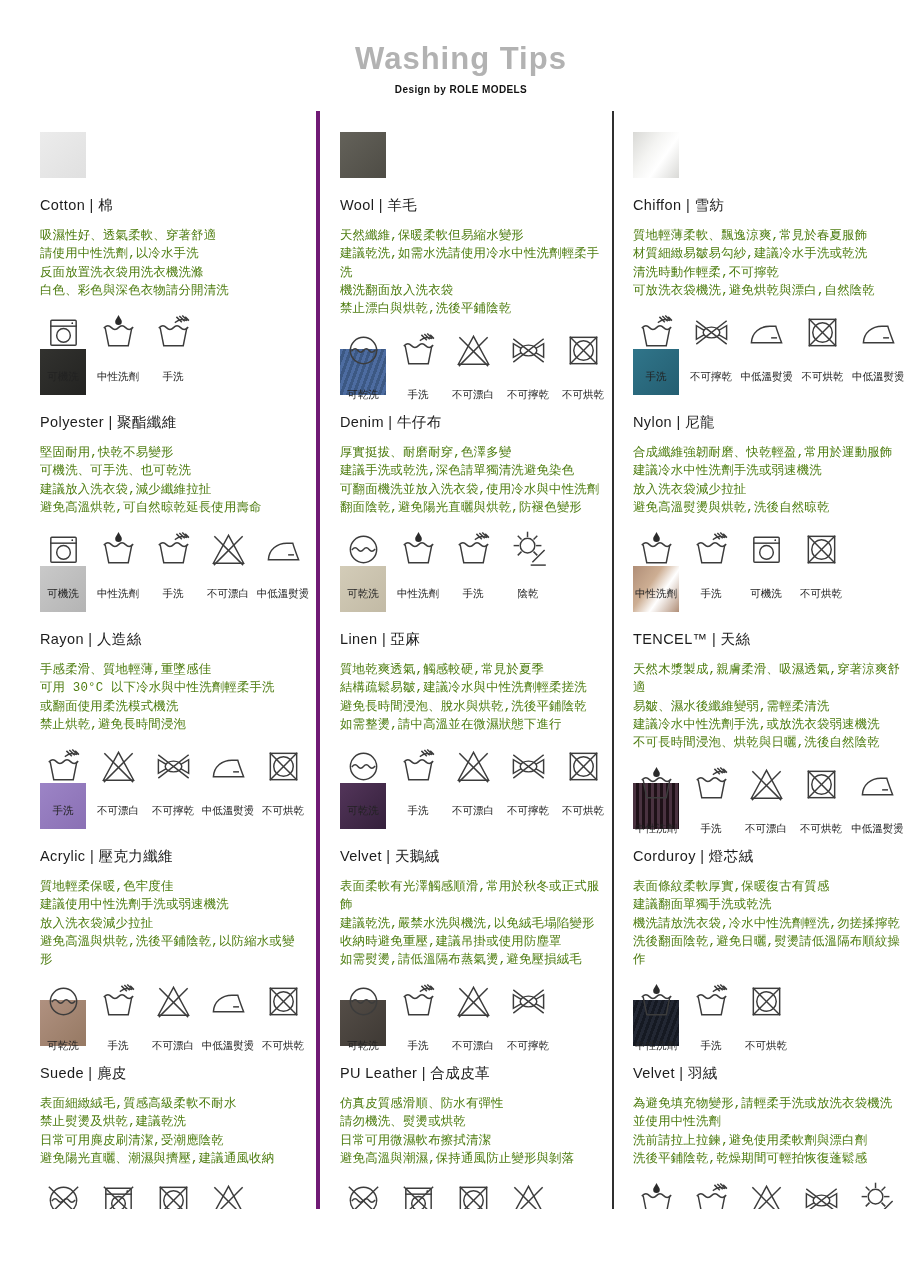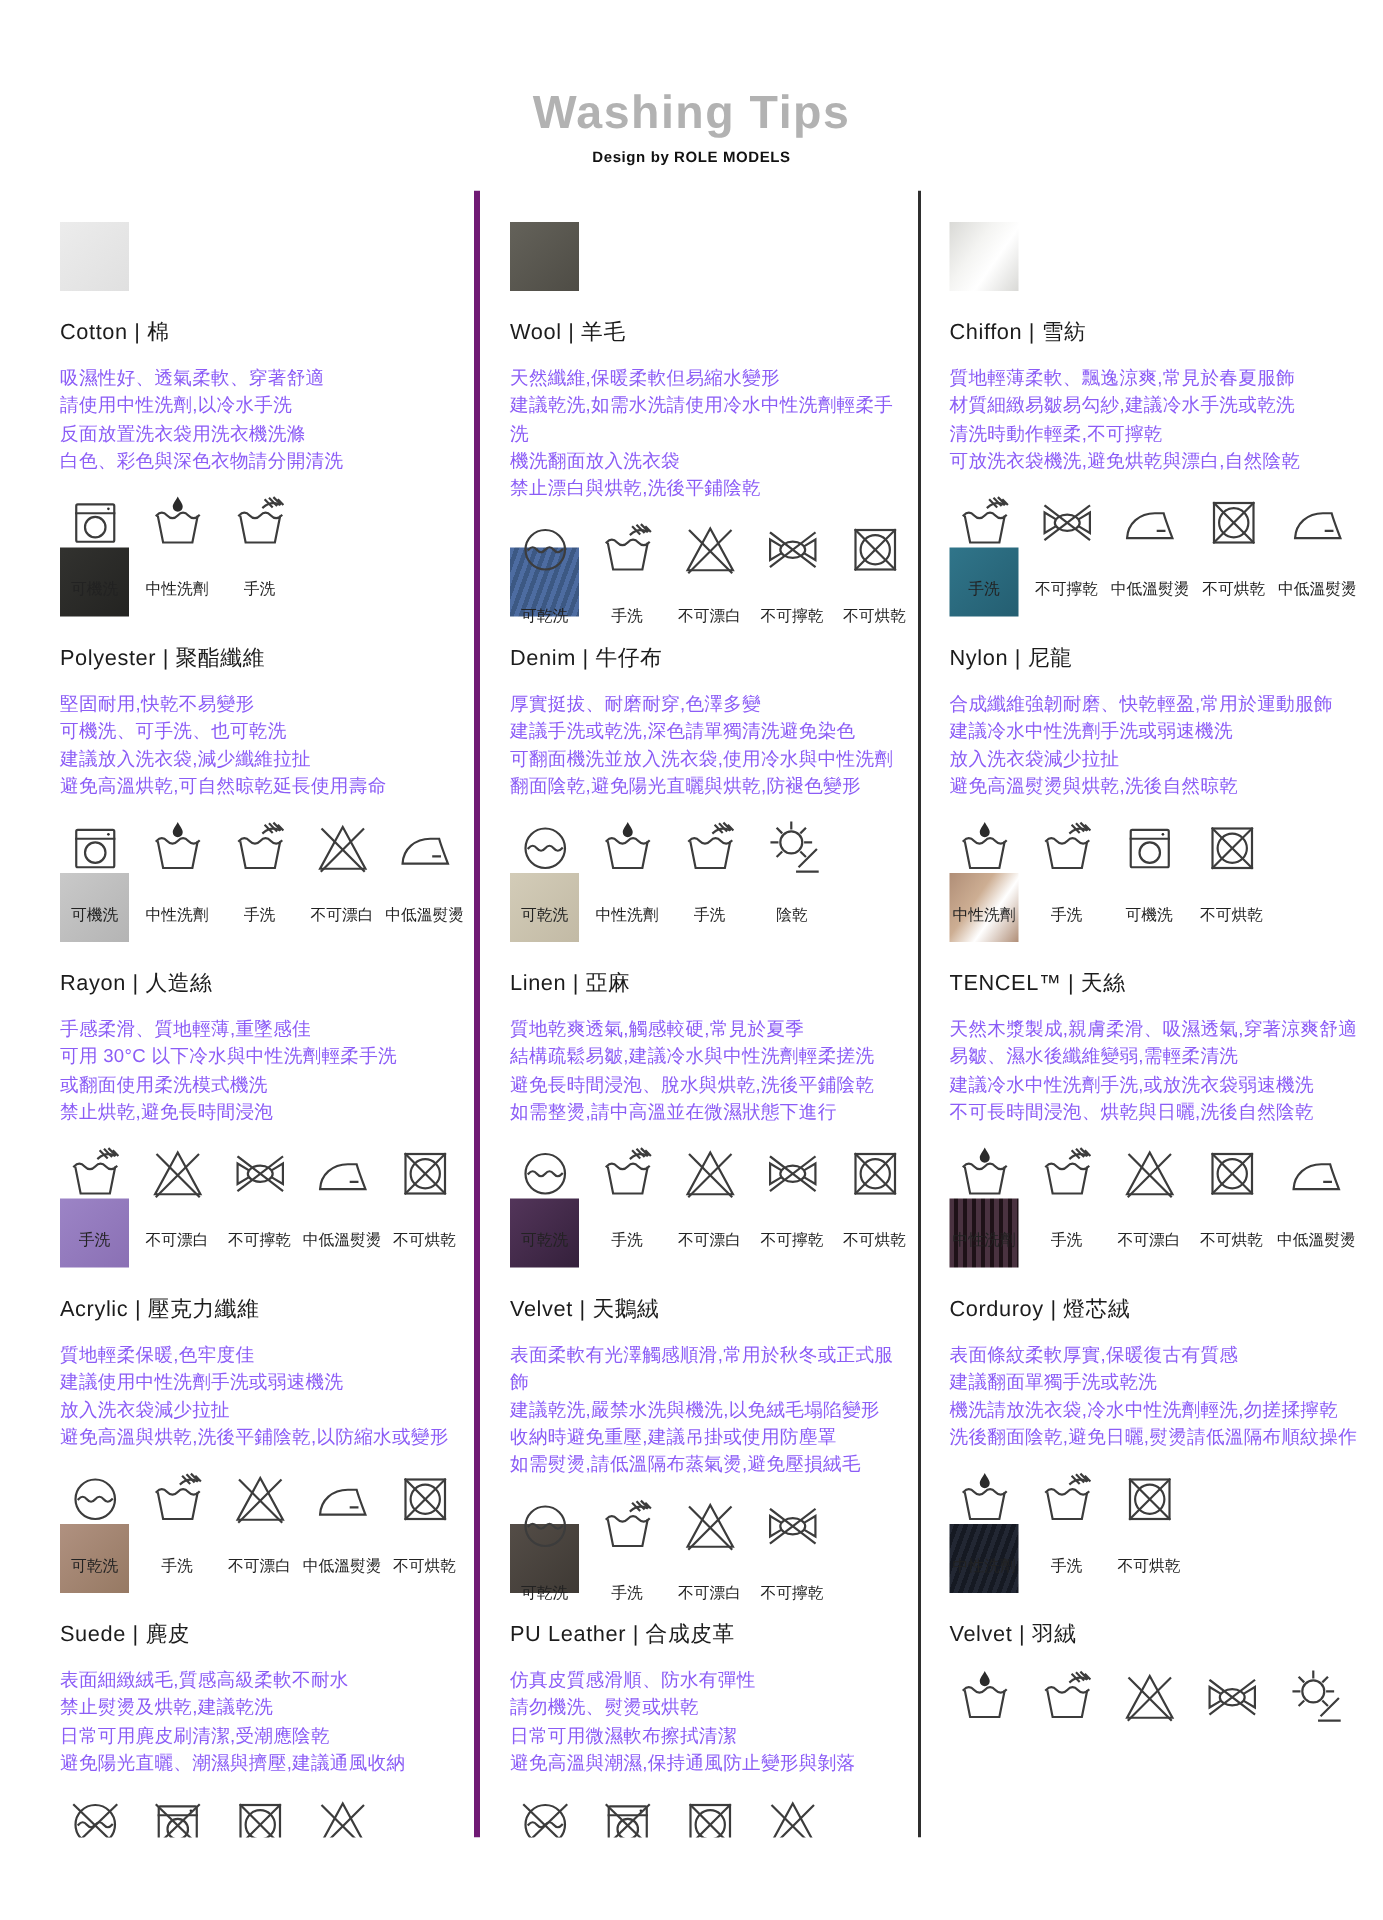--- a/index.html
+++ b/index.html
@@ -1,36 +1,36 @@
 <!DOCTYPE html>
 <html><head>
 <meta charset="utf-8">
 <style>
   html,body{margin:0;padding:0;}
   body{
     width:922px;height:1280px;background:#ffffff;
     font-family:"Liberation Sans","DejaVu Sans",sans-serif;
     color:#222;position:relative;overflow:hidden;
   }
-  .header{ text-align:center; padding-top:58px; }
+  .header{ text-align:center; padding-top:42px; }
   .main-title{
     font-size:31px; font-weight:bold; color:#b2b2b2; letter-spacing:1px; line-height:1.1;
   }
   .sub-title{
     font-size:10px; font-weight:bold; color:#111; margin-top:8px; letter-spacing:0.4px;
   }
   .grid{ display:flex; height:1098px; margin-top:16px; overflow:hidden; }
   .col{ box-sizing:border-box; }
   .col1{ width:316px; padding:21px 12px 0 40px; }
   .col2{ width:296px; padding:21px 10px 0 20px; border-left:4px solid #701a75; }
   .col3{ width:309px; padding:21px 10px 0 19px; border-left:2px solid #2f2f2f; }
   .cell{ height:217px; overflow:visible; }
   .swatch{ width:46px; height:46px; margin-bottom:18px; }
   .f-title{ font-size:14.5px; color:#1c1c1c; letter-spacing:0.4px; margin-bottom:12px; }
-  .desc{ font-size:12.4px; line-height:1.47; color:#8b5cf6; letter-spacing:0.2px; }
+  .desc{ font-size:12.4px; line-height:1.47; color:#4d7c0f; letter-spacing:0.2px;font-family:Liberation Mono, monospace; }
   .icons{ display:flex; margin-top:13px; }
   .icon-item{ display:flex; flex-direction:column; align-items:center; margin-right:9px; min-width:46px; }
   .icon-label{ font-size:10.5px; color:#222; margin-top:18px; white-space:nowrap; }
   svg.care{ width:39px; height:39px; display:block; }
   svg.care *{ fill:none; stroke:#3c3c3c; stroke-width:1.5; stroke-linecap:square; }
   svg.care .f{ fill:#2b2b2b; stroke:none; }
 </style>
 </head>
 <body>
 
@@ -728,20 +728,26 @@
               <line x1="6.5" y1="6.5" x2="33.5" y2="33.5"></line>
               <line x1="33.5" y1="6.5" x2="6.5" y2="33.5"></line>
             </svg>
             <div class="icon-label">不可烘乾</div>
           </div>
         </div>
       </div>
       <div class="cell">
         <div class="swatch" style="background: repeating-linear-gradient(110deg, rgb(34, 39, 51) 0px, rgb(34, 39, 51) 3px, rgb(21, 25, 34) 3px, rgb(21, 25, 34) 6px);"></div>
         <div class="f-title">Velvet | 羽絨</div>
+        <div class="desc">
+          <div>為避免填充物變形,請輕柔手洗或放洗衣袋機洗</div>
+          <div>並使用中性洗劑</div>
+          <div>洗前請拉上拉鍊,避免使用柔軟劑與漂白劑</div>
+          <div>洗後平鋪陰乾,乾燥期間可輕拍恢復蓬鬆感</div>
+        </div>
         <div class="icons">
           <div class="icon-item">
             <svg class="care" viewBox="0 0 40 40">
               <path class="f" d="M20 2 C18.3 5.4 16.6 6.9 16.6 9 a3.4 3.4 0 0 0 6.8 0 C23.4 6.9 21.7 5.4 20 2 Z"></path>
               <path d="M6.5 16 L10 33.5 L30 33.5 L33.5 16"></path>
               <path d="M5.5 15 q3.6 -3.8 7.25 0 t7.25 0 t7.25 0 t7.25 0"></path>
             </svg>
           </div>
           <div class="icon-item">
             <svg class="care" viewBox="0 0 40 40">

